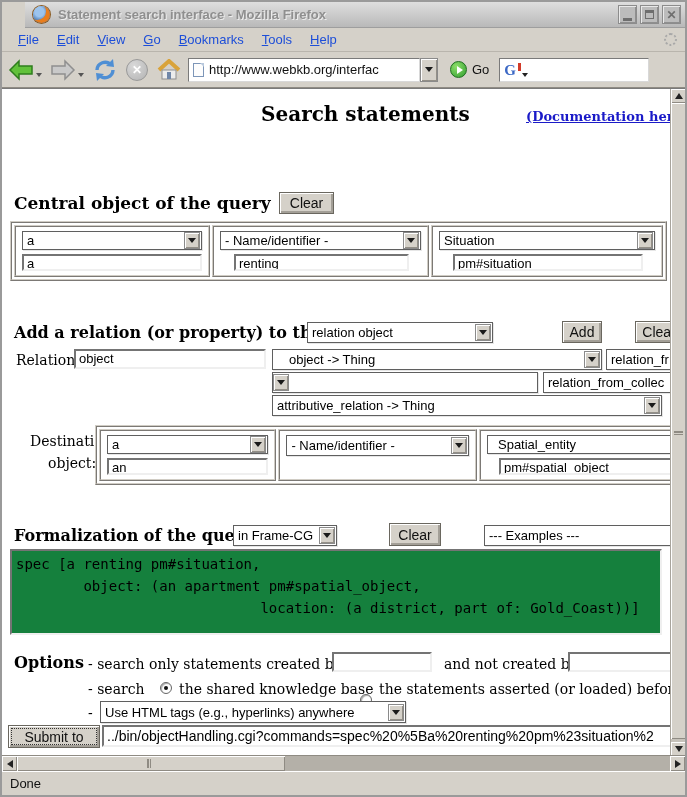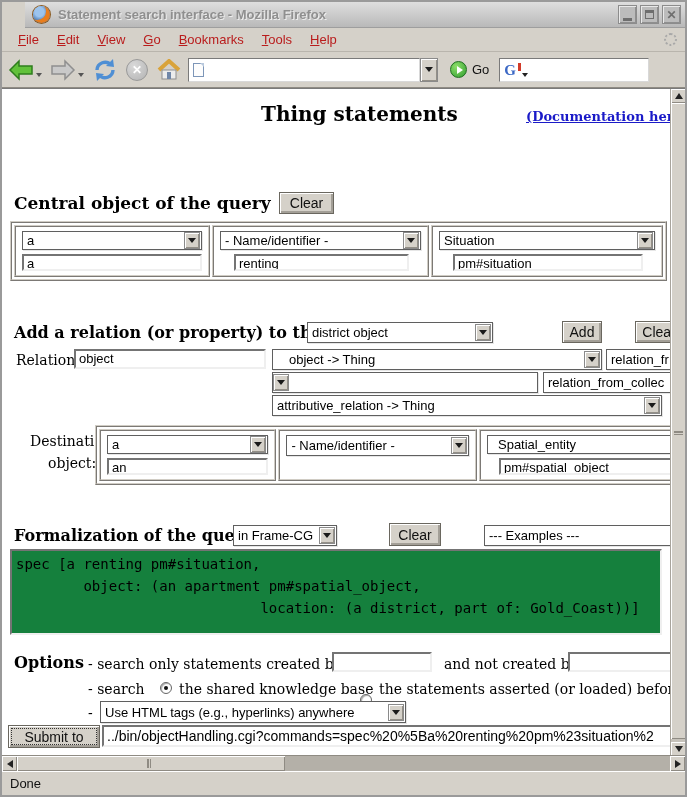--- a/index.html
+++ b/index.html
@@ -19,21 +19,21 @@
   .winbtns{display:flex; gap:3px;}
   .wbtn{width:19px;height:19px;background:#bcbcbc;border:1px solid #8c8c8c;
     box-shadow:inset 1px 1px 0 #e9e9e9, inset -1px -1px 0 #8f8f8f;
     display:flex;align-items:center;justify-content:center;}
   .g-min{width:9px;height:3px;background:#6e6e6e;margin-top:9px;}
   .g-max{width:9px;height:9px;border:1px solid #6e6e6e;border-top:3px solid #6e6e6e;}
   .g-close{font-size:12px;font-weight:bold;color:#6e6e6e;line-height:1;}
   
   .menubar{height:24px;background:#d5d1c9;display:flex;align-items:center;
     padding-left:8px;gap:2px;border-bottom:1px solid #b9b5ad;position:relative;}
-  .menuitem{font-size:13px;color:#b91c1c;padding:3px 8px;}
+  .menuitem{font-size:13px;color:#1d4ed8;padding:3px 8px;}
   .ml{text-decoration:underline;}
   .throbber{position:absolute;right:8px;top:5px;width:13px;height:13px;border:2px dotted #a8a8a8;border-radius:50%;}
   
   .navbar{height:36px;background:#d5d1c9;display:flex;align-items:center;padding:0 6px;
     border-bottom:1px solid #8f8b83;}
   .navbtn{display:flex;align-items:center;margin-right:2px;}
   .ddtri{width:0;height:0;border-left:3px solid transparent;border-right:3px solid transparent;
     border-top:4px solid #555;margin:10px 6px 0 2px;}
   .iconbox{width:26px;height:26px;display:flex;align-items:center;justify-content:center;}
   .stopicon{width:22px;height:22px;border-radius:50%;background:radial-gradient(circle at 35% 30%,#d9d9d9,#b3b3b3);
@@ -187,39 +187,40 @@
     </span>
     <span class="iconbox" style="margin-left:6px">
       <svg width="24" height="22" viewBox="0 0 24 22">
         <path d="M2 11 L12 2 L22 11" fill="none" stroke="#d9a33a" stroke-width="4"></path>
         <rect x="5" y="11" width="14" height="9" fill="#ececec" stroke="#8f8f8f"></rect>
         <rect x="10" y="13" width="4" height="7" fill="#6f86a8"></rect>
       </svg>
     </span>
     <span class="urlbar">
       <span class="pageicon"></span>
+      <span class="urltext">http://www.webkb.org/interfac</span>
     </span>
     <span class="urldd">
         <span class="sarrowtri"></span>
       </span>
     <span class="gobtn">
       <span class="goicon"></span>
       <span class="golabel">Go</span>
     </span>
     <span class="searchbox">
       <span class="glogo"></span>
       <span class="gcaret"></span>
       <span class="urltext"></span>
     </span>
   </div>
 
   <div class="content">
     <div class="page">
 
-      <div class="abs h1" style="left:259px;top:13px">Thing statements</div>
+      <div class="abs h1" style="left:259px;top:13px">Search statements</div>
       <div class="abs links" style="left:524px;top:20px"><span class="lnk-blue">(Documentation here</span><span>;</span>&nbsp;&nbsp;</div>
 
       <div class="abs h2" style="left:12px;top:104px">Central object of the query</div>
       <div class="abs btn" style="left:277px;top:103px;width:55px;height:22px">
           <span>Clear</span>
         </div>
 
       <div class="abs tframe" style="left:8px;top:132px;width:657px;height:60px">
         <div class="tcell" style="width:196px">
           <div class="sel">
@@ -245,21 +246,21 @@
               <span class="sarrow">
                 <span class="sarrowtri"></span>
               </span>
             </div>
           <div class="inp inp-inset">pm#situation</div>
         </div>
       </div>
 
       <div class="abs h2" style="left:12px;top:234px;font-size:16px">Add a relation (or property) to the</div>
       <div class="abs sel" style="left:305px;top:233px;width:186px">
-          <span class="sv">district object</span>
+          <span class="sv">relation object</span>
           <span class="sarrow">
             <span class="sarrowtri"></span>
           </span>
         </div>
       <div class="abs btn" style="left:560px;top:232px;width:40px;height:22px">
           <span>Add</span>
         </div>
       <div class="abs btn" style="left:633px;top:232px;width:48px;height:22px">
           <span>Clear</span>
         </div>

